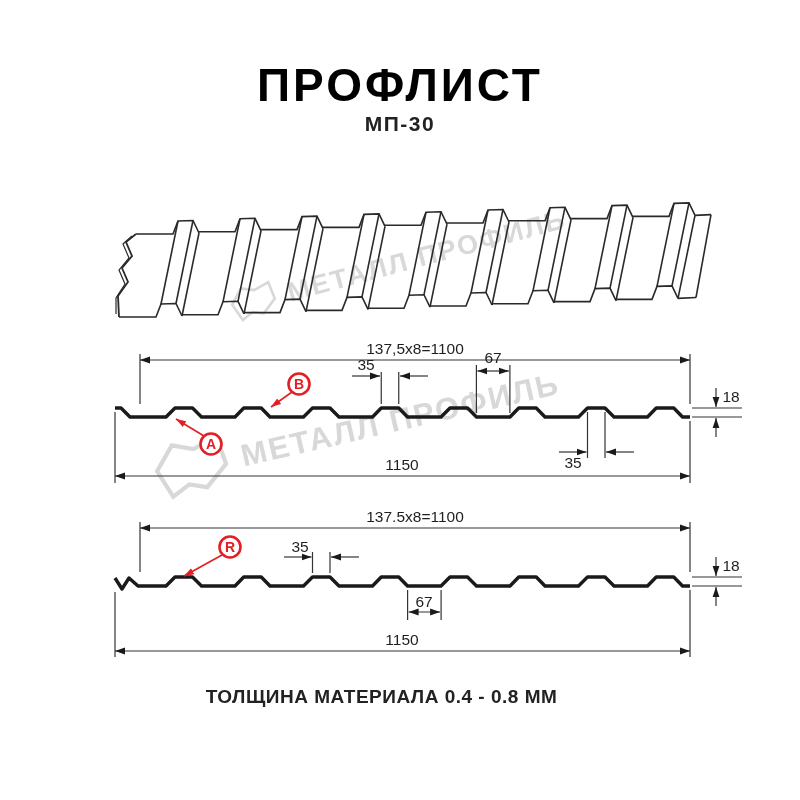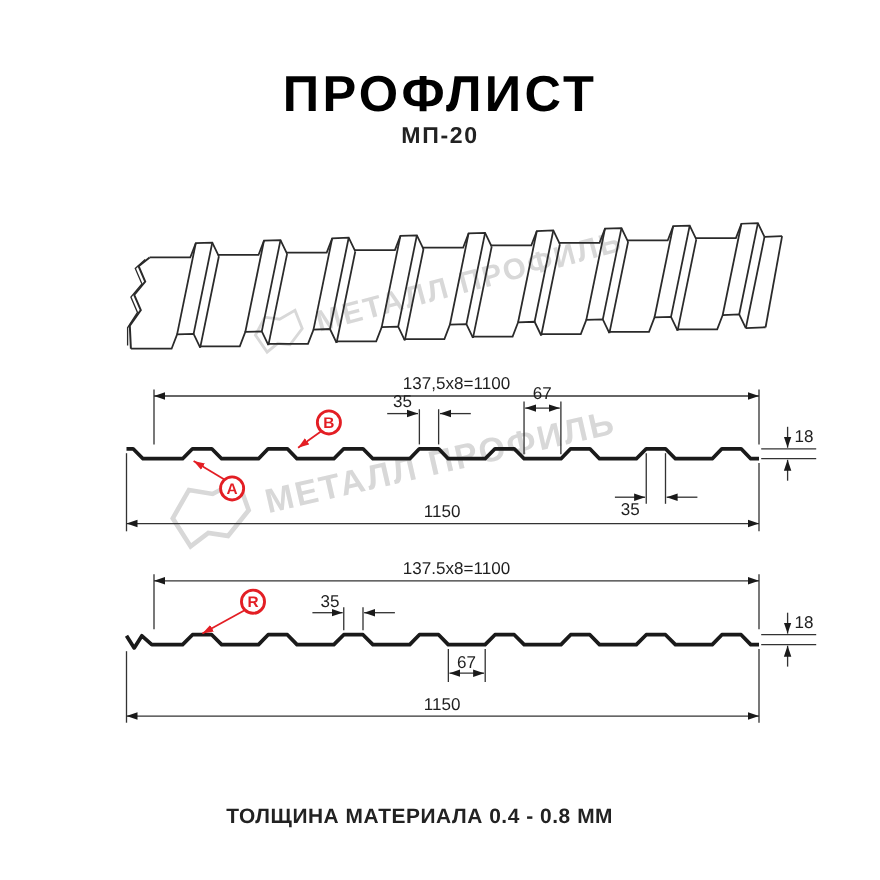--- a/index.html
+++ b/index.html
@@ -2,38 +2,38 @@
 <html><head>
 <meta charset="utf-8">
 <style>
   html,body{margin:0;padding:0;background:#fff;}
   body{width:800px;height:800px;position:relative;overflow:hidden;
        font-family:"Liberation Sans",sans-serif;color:#1a1a1a;}
   .title{position:absolute;left:0;top:58px;width:800px;text-align:center;
          font-size:46px;font-weight:800;letter-spacing:3px;color:#000000;}
   .subtitle{position:absolute;left:0;top:112px;width:800px;text-align:center;
          font-size:21px;font-weight:600;letter-spacing:1.5px;color:#222;}
-  .footnote{position:absolute;left:0;top:732px;width:763px;text-align:center;
+  .footnote{position:absolute;left:0;top:686px;width:763px;text-align:center;
          font-size:19px;font-weight:600;letter-spacing:0.5px;color:#222;}
   .wm{position:absolute;display:flex;align-items:center;gap:10px;
       color:#d8d8d8;font-weight:700;white-space:nowrap;z-index:1;}
   .wm1{left:228px;top:288px;transform:rotate(-15deg);transform-origin:0 50%;
        font-size:27px;letter-spacing:2px;}
   .wm2{left:150px;top:444px;transform:rotate(-13deg);transform-origin:0 50%;
        font-size:31px;letter-spacing:2px;}
   .wm svg{flex:0 0 auto;}
   svg.main{position:absolute;left:0;top:0;z-index:2;}
   .dimtxt{font-size:15.5px;fill:#1f1f1f;}
   .redtxt{font-size:14px;font-weight:700;fill:#e31e24;}
 </style>
 </head>
 <body>
 
 <div class="title">ПРОФЛИСТ</div>
-<div class="subtitle">МП-20</div>
+<div class="subtitle">МП-30</div>
 
 <div class="wm wm1">
   <svg width="52" height="42" viewBox="0 0 100 80">
     <path d="M10,34 L34,8 L58,18 L88,10 L92,44 L64,66 L44,58 L22,68 Z" fill="none" stroke="#d8d8d8" stroke-width="5"></path>
   </svg>
   <span>МЕТАЛЛ ПРОФИЛЬ</span>
 </div>
 
 <div class="wm wm2">
   <svg width="84" height="68" viewBox="0 0 100 80">

